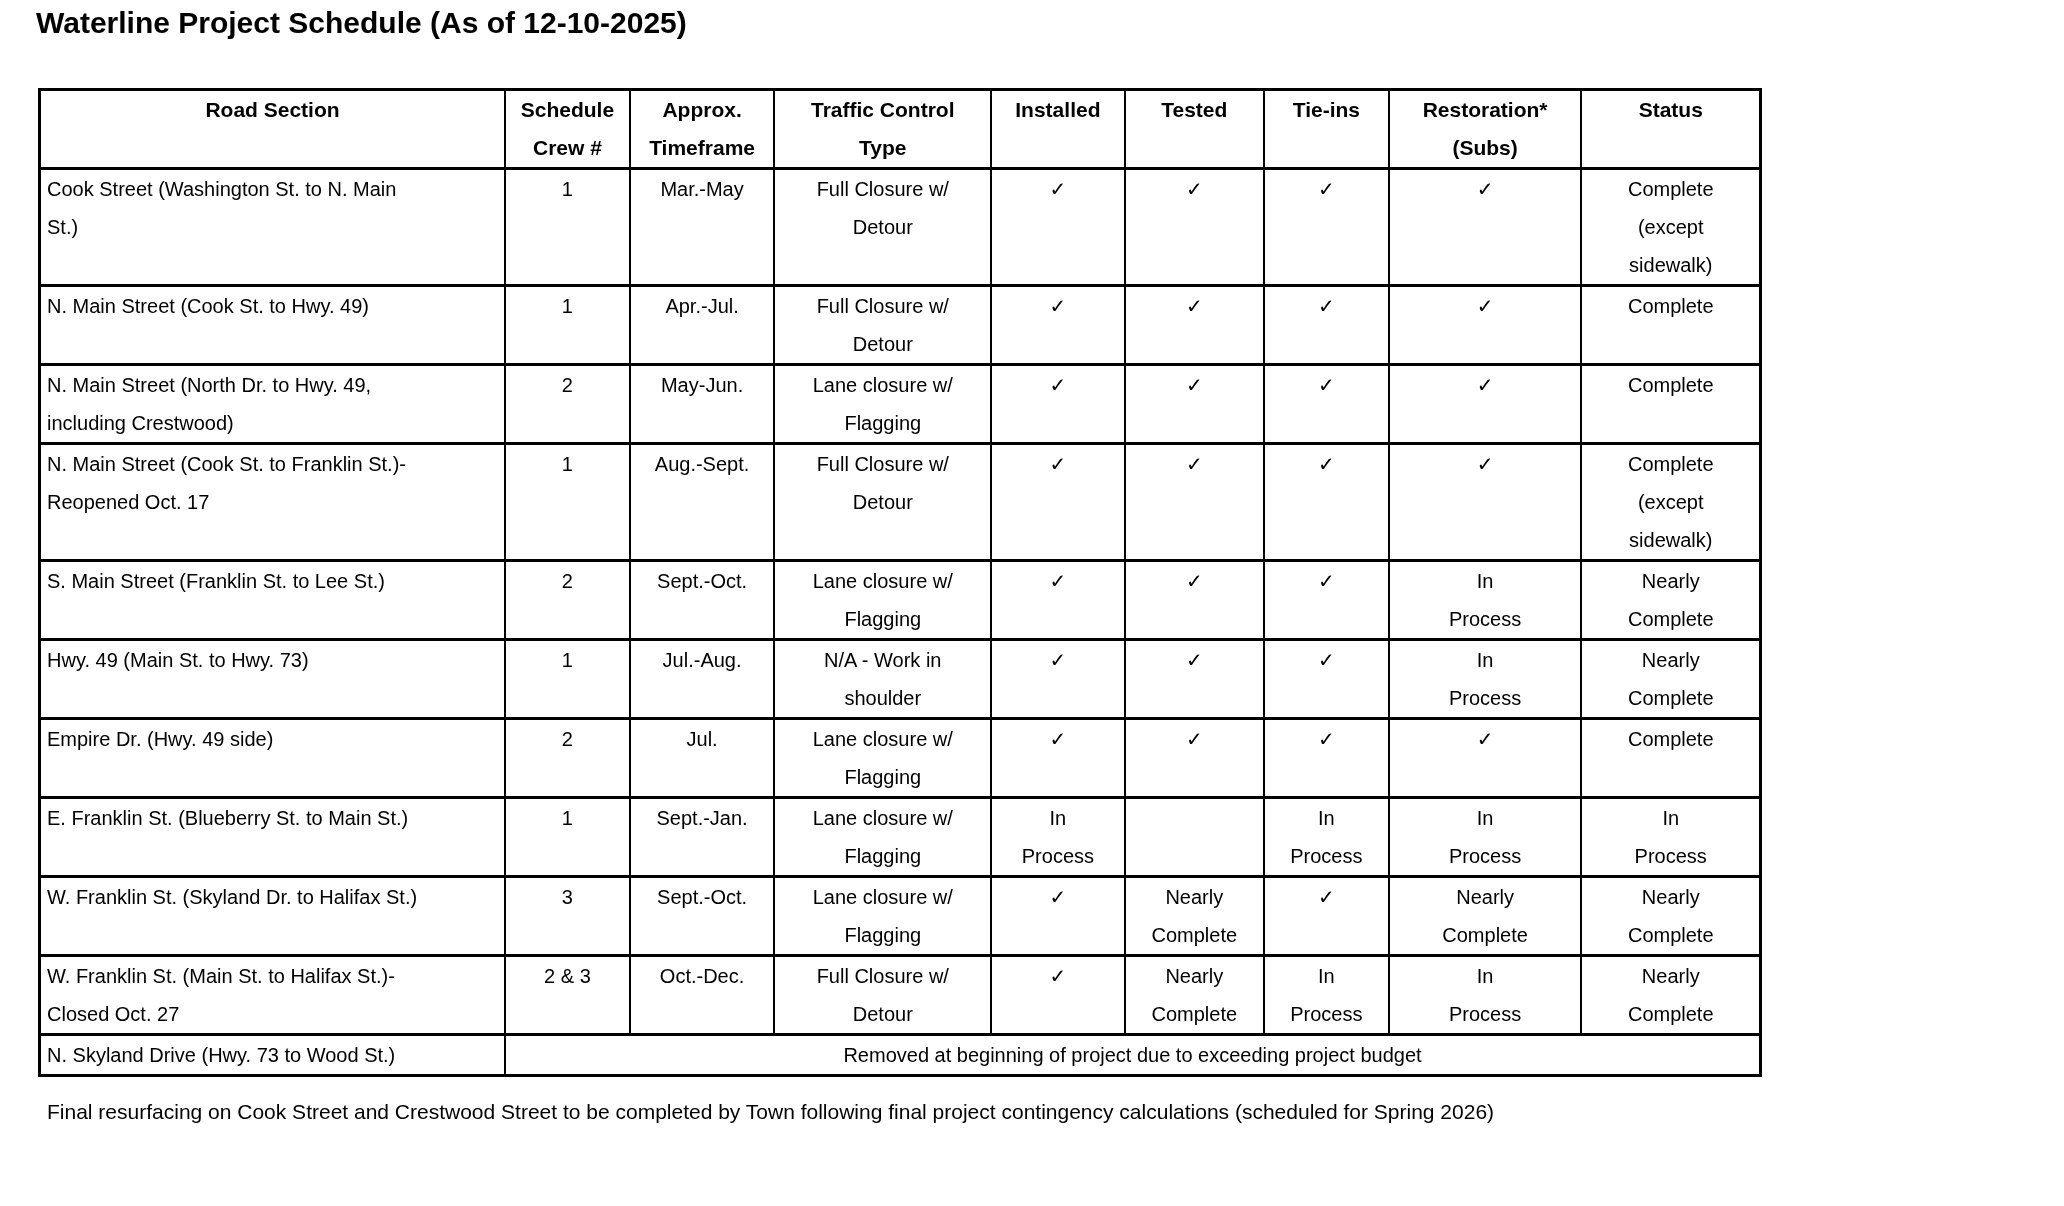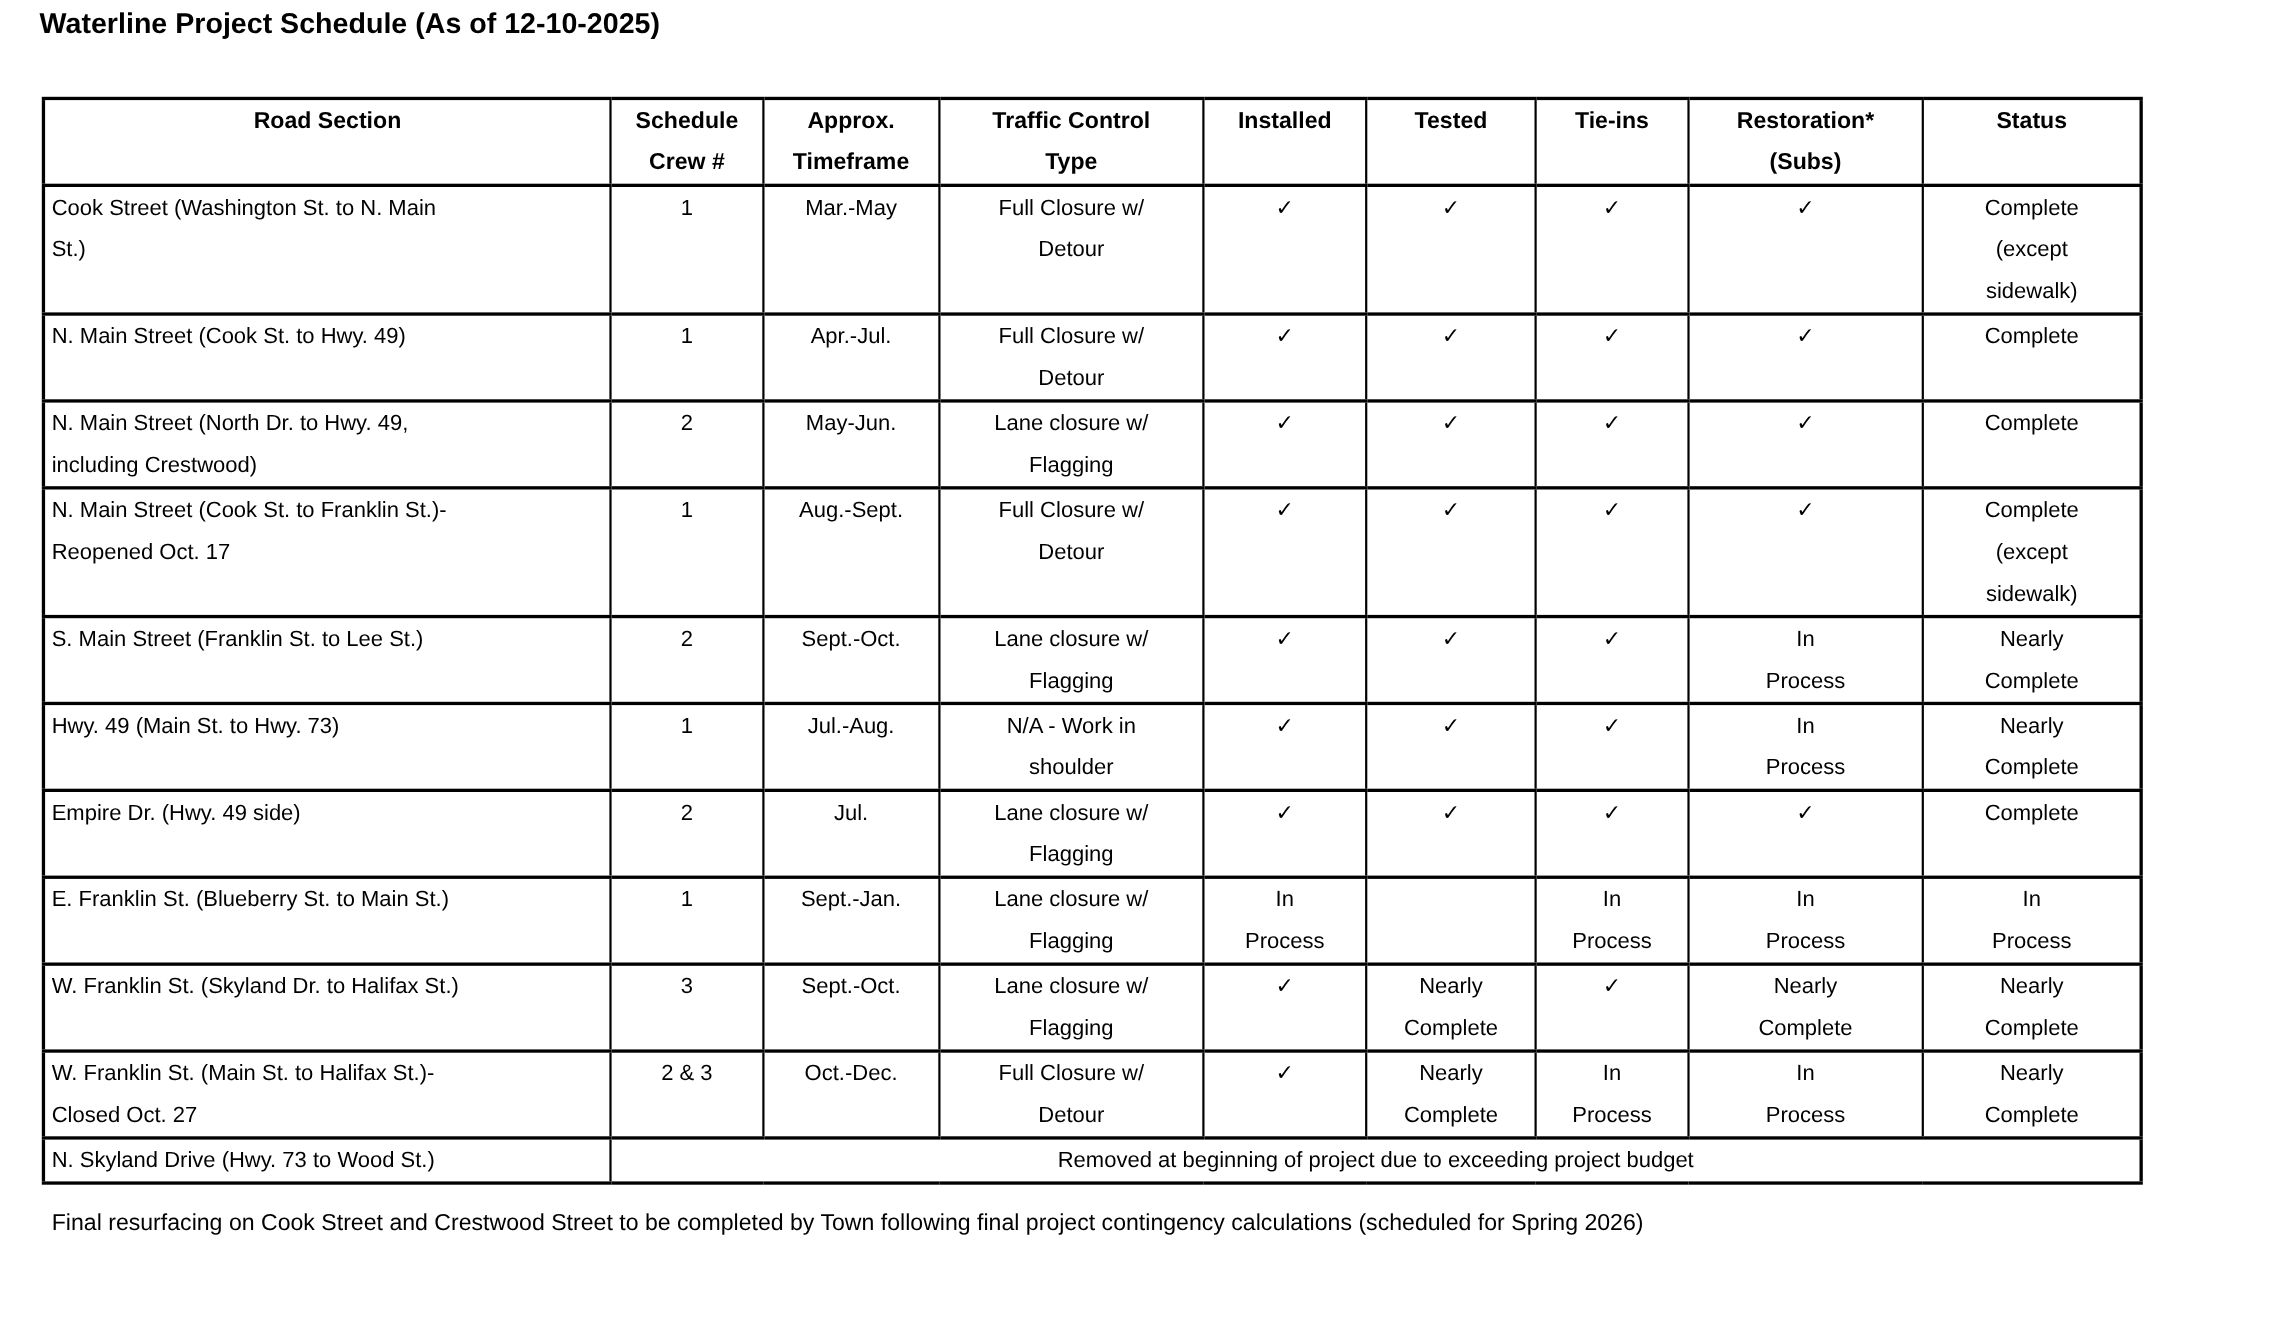--- a/index.html
+++ b/index.html
@@ -9,30 +9,30 @@
     background: #ffffff;
     color: #000000;
     font-family: "Liberation Sans", sans-serif;
     position: relative;
     box-sizing: border-box;
   }
   .doc-title {
     position: absolute;
     left: 36px;
     top: 6px;
-    font-size: 26px;
+    font-size: 30px;
     font-weight: bold;
     letter-spacing: 0px;
     white-space: nowrap;
   }
   table.schedule {
     position: absolute;
     left: 38px;
     top: 88px;
-    width: 1910px;
+    width: 1724px;
     border-collapse: collapse;
     table-layout: fixed;
     border: 3px solid #000;
   }
   table.schedule th, table.schedule td {
     border: 2px solid #000;
     border-top-width: 3px;
     border-bottom-width: 3px;
     font-size: 20px;
     line-height: 38px;

